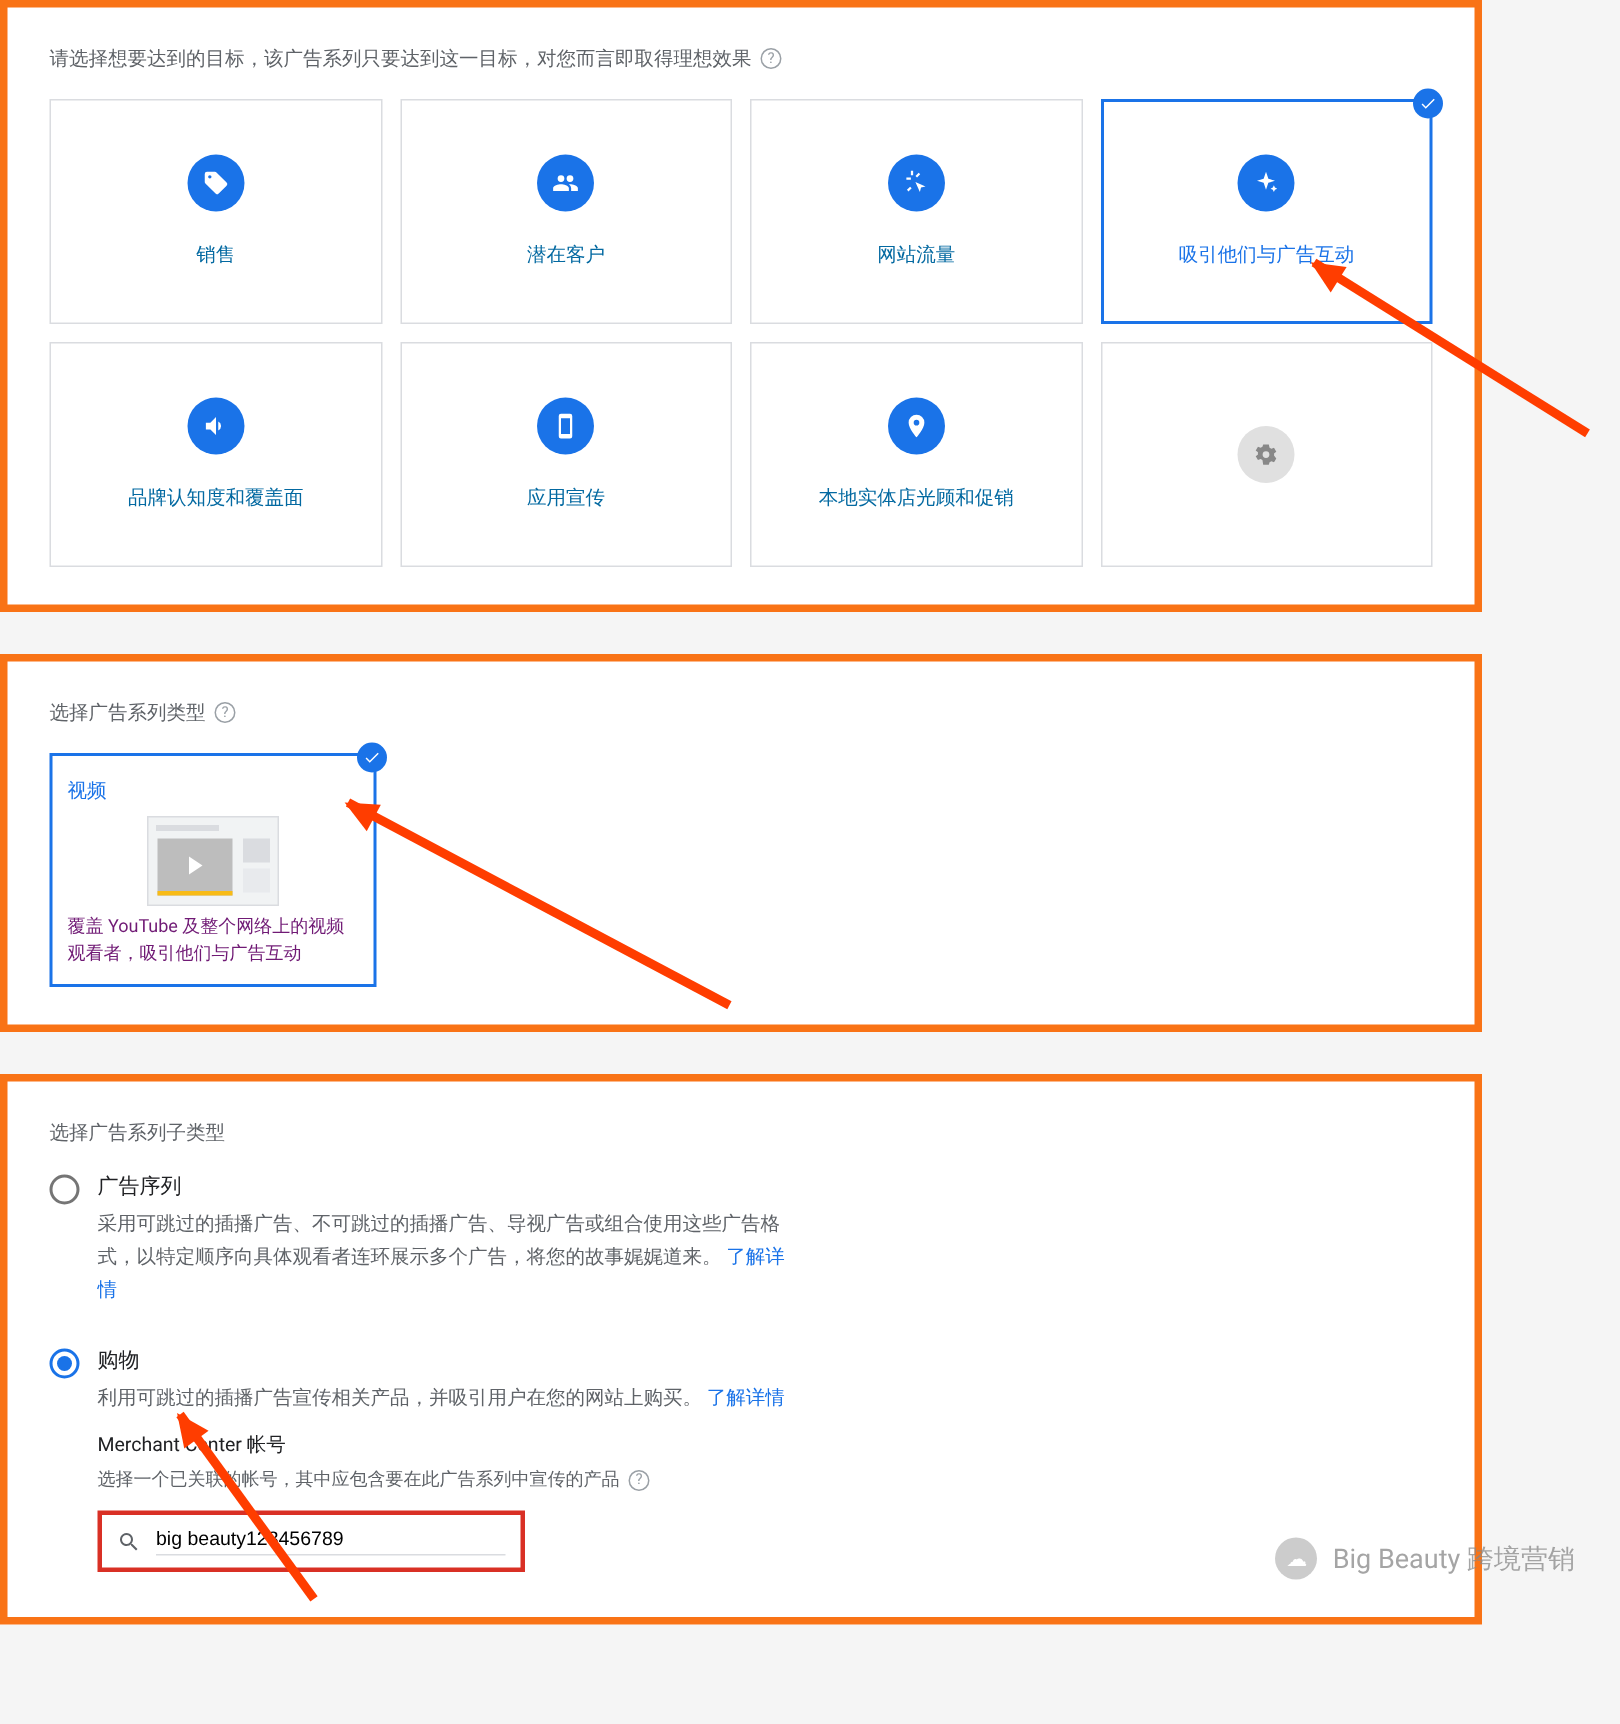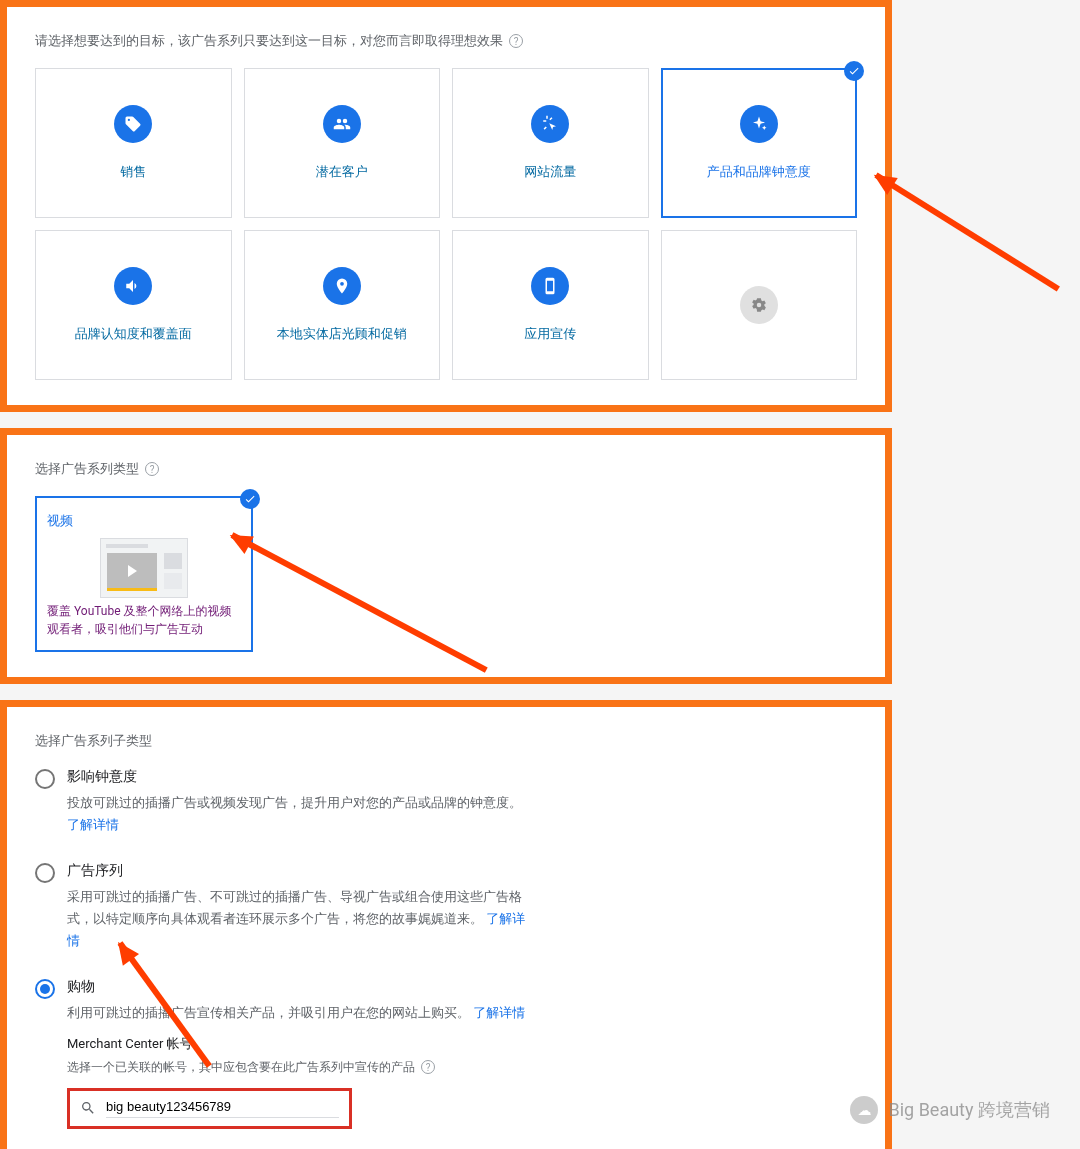--- a/index.html
+++ b/index.html
@@ -6,24 +6,24 @@
   body {
     font-family: Roboto, Arial, sans-serif;
     background: #f5f5f5;
     font-size: 13px;
     color: #3c4043;
     width: 1080px;
     position: relative;
   }
   .panel {
     background: #fff;
-    border: 7px solid #f97316;
-    margin: 0 0 16px 0;
+    border: 5px solid #f97316;
+    margin: 0 0 28px 0;
     padding: 25px 28px;
-    width: 892px;
+    width: 988px;
   }
   .section-label {
     display: flex;
     align-items: center;
     gap: 6px;
     color: #5f6368;
     margin-bottom: 18px;
     font-size: 13px;
   }
   .help-icon {
@@ -197,48 +197,48 @@
       <div class="check-badge">
         <svg viewBox="0 0 24 24">
             <path d="M9 16.17L4.83 12 3.41 13.41 9 19l12-12-1.41-1.41z"></path>
           </svg>
       </div>
       <div class="goal-icon">
         <svg viewBox="0 0 24 24">
             <path d="M12 2l2.09 6.26L20 10l-5.91 1.74L12 18l-2.09-6.26L4 10l5.91-1.74z M19 14l.94 2.06L22 17l-2.06.94L19 20l-.94-2.06L16 17l2.06-.94z"></path>
           </svg>
       </div>
-      <span class="goal-label">产品和品牌钟意度</span>
+      <span class="goal-label">吸引他们与广告互动</span>
     </div>
 
     <div class="goal-card">
       <div class="goal-icon">
         <svg viewBox="0 0 24 24">
             <path d="M3 9v6h4l5 5V4L7 9zm13.5 3a4.5 4.5 0 00-2.5-4v8a4.5 4.5 0 002.5-4z"></path>
           </svg>
       </div>
       <span class="goal-label">品牌认知度和覆盖面</span>
     </div>
 
     <div class="goal-card">
       <div class="goal-icon">
         <svg viewBox="0 0 24 24">
+            <path d="M16 1H8a2 2 0 00-2 2v18a2 2 0 002 2h8a2 2 0 002-2V3a2 2 0 00-2-2zm0 18H8V5h8z"></path>
+          </svg>
+      </div>
+      <span class="goal-label">应用宣传</span>
+    </div>
+
+    <div class="goal-card">
+      <div class="goal-icon">
+        <svg viewBox="0 0 24 24">
             <path d="M12 2a7 7 0 00-7 7c0 5.25 7 13 7 13s7-7.75 7-13a7 7 0 00-7-7zm0 9.5A2.5 2.5 0 1114.5 9 2.5 2.5 0 0112 11.5z"></path>
           </svg>
       </div>
       <span class="goal-label">本地实体店光顾和促销</span>
-    </div>
-
-    <div class="goal-card">
-      <div class="goal-icon">
-        <svg viewBox="0 0 24 24">
-            <path d="M16 1H8a2 2 0 00-2 2v18a2 2 0 002 2h8a2 2 0 002-2V3a2 2 0 00-2-2zm0 18H8V5h8z"></path>
-          </svg>
-      </div>
-      <span class="goal-label">应用宣传</span>
     </div>
 
     <div class="goal-card">
       <div class="goal-icon grey">
         <svg viewBox="0 0 24 24">
             <path d="M19.14 12.94a7 7 0 000-1.88l2-1.55-2-3.46-2.35.94a7 7 0 00-1.63-.94L14.5 3h-5l-.66 2.05a7 7 0 00-1.63.94L4.86 5 2.86 8.5l2 1.55a7 7 0 000 1.88l-2 1.55 2 3.46 2.35-.94a7 7 0 001.63.94L9.5 21h5l.66-2.05a7 7 0 001.63-.94l2.35.94 2-3.46zM12 15a3 3 0 113-3 3 3 0 01-3 3z"></path>
           </svg>
       </div>
     </div>
 
@@ -265,30 +265,20 @@
     </div>
     <div class="type-desc">覆盖 YouTube 及整个网络上的视频观看者，吸引他们与广告互动</div>
   </div>
 </div>
 
 <div class="panel" style="padding-bottom:30px;">
   <div class="section-label">
     <span>选择广告系列子类型</span>
   </div>
 
-  <div class="radio-row">
-    <div class="radio"></div>
-    <div class="radio-body">
-      <div class="radio-title">影响钟意度</div>
-      <div class="radio-desc">
-        <span>投放可跳过的插播广告或视频发现广告，提升用户对您的产品或品牌的钟意度。</span>
-        <br><span class="link">了解详情</span>
-      </div>
-    </div>
-  </div>
 
   <div class="radio-row">
     <div class="radio"></div>
     <div class="radio-body">
       <div class="radio-title">广告序列</div>
       <div class="radio-desc">
         <span>采用可跳过的插播广告、不可跳过的插播广告、导视广告或组合使用这些广告格式，以特定顺序向具体观看者连环展示多个广告，将您的故事娓娓道来。</span>
         <span class="link">了解详情</span>
       </div>
     </div>

